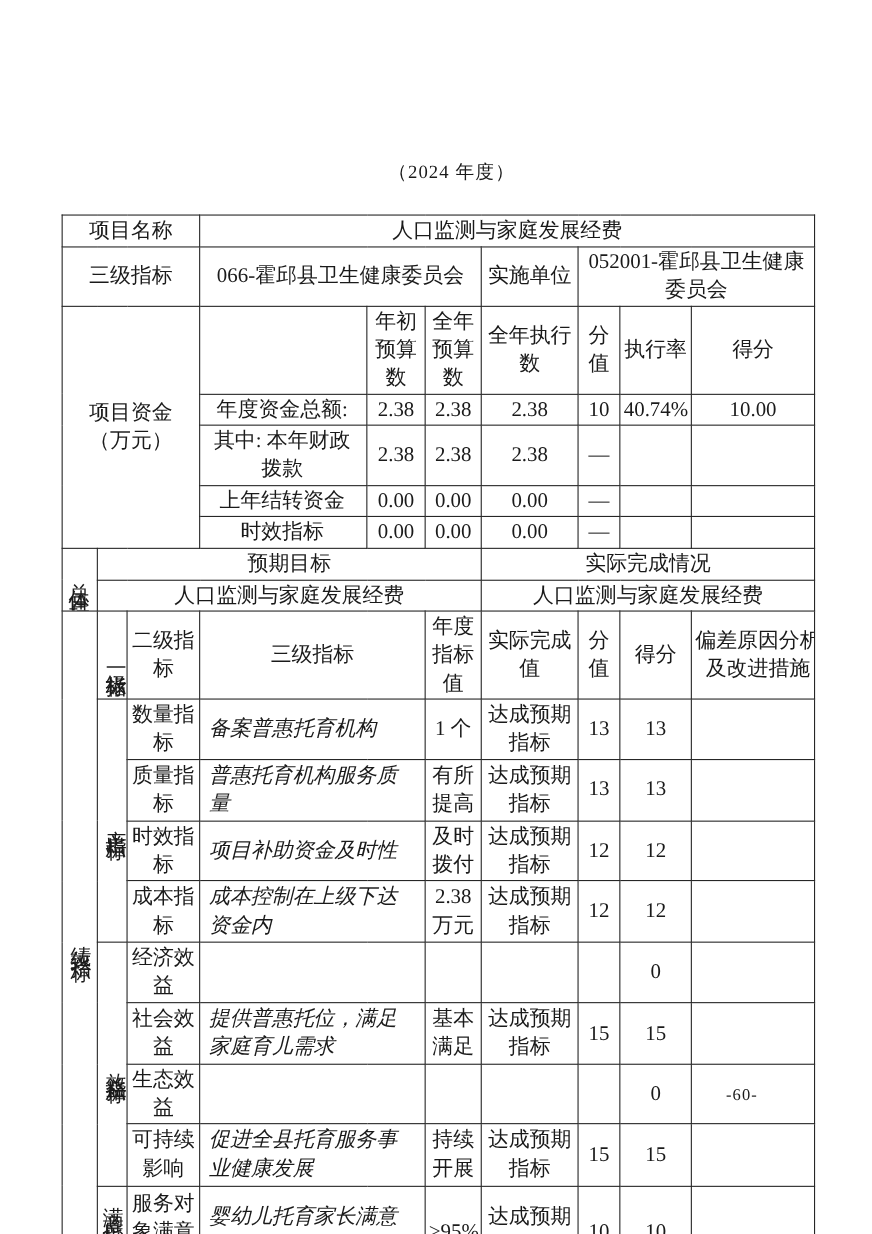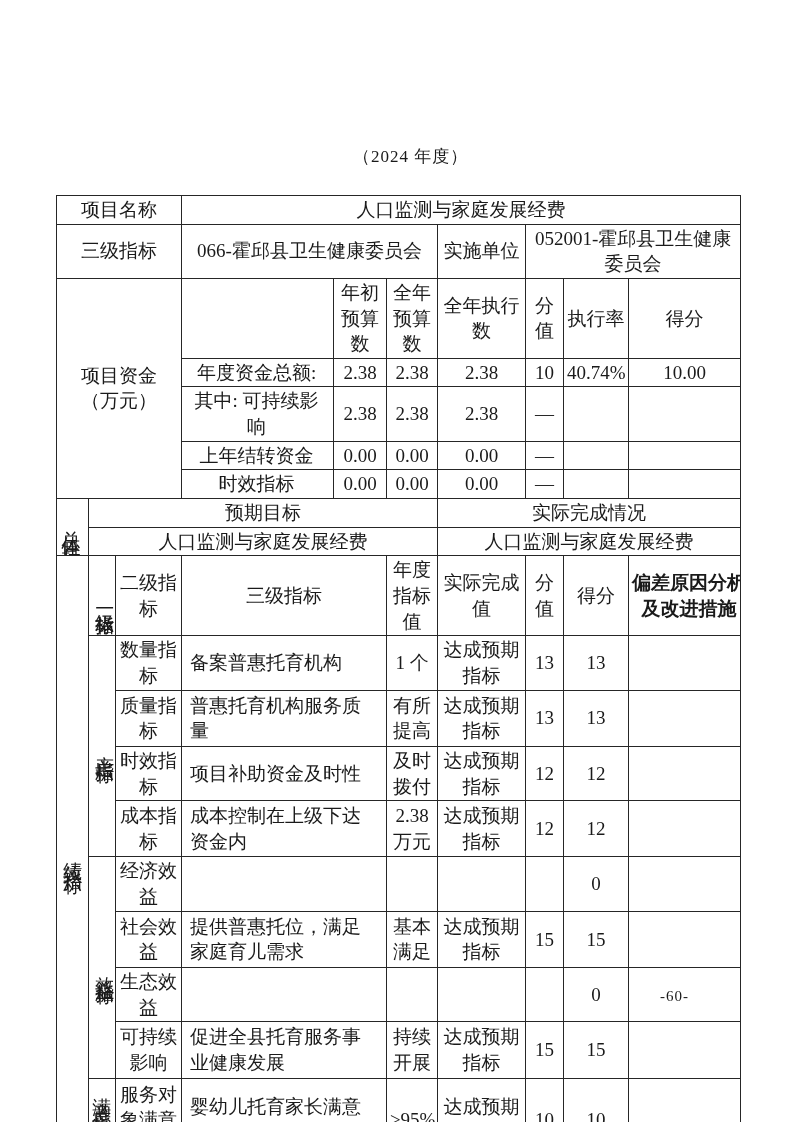--- a/index.html
+++ b/index.html
@@ -25,25 +25,25 @@
   }
   table.eval td {
     border:1px solid #262626;
     text-align:center;
     vertical-align:middle;
     padding:1px 3px;
     overflow:hidden;
     line-height:1.35;
   }
   .ar { text-align:center; padding-right:5px !important; }
-  .al3 { text-align:left !important; padding:2px 22px 2px 8px !important; }
+  .al3 { text-align:left !important; padding:2px 22px 2px 8px !important;font-style:italic; }
   .w1 { display:inline-block; width:1em; }
   .w2 { display:inline-block; width:2em;font-family:Liberation Serif, serif; }
   .w45 { display:inline-block; width:4.2em; }
-  .w6 { display:inline-block; width:6em;font-weight:bold; }
+  .w6 { display:inline-block; width:6em; }
   .vt { writing-mode:vertical-lr; text-orientation:upright; display:inline-block; }
   .ls1 { letter-spacing:1px; }
   .ls3 { letter-spacing:3px; }
   .ls5 { letter-spacing:5px; }
   .clip-goal { position:relative; padding:0 !important; }
   .goal-v {
     position:absolute; left:3px; top:5px;
     writing-mode:vertical-lr; text-orientation:upright;
     line-height:23px; height:46px; width:50px;
     letter-spacing:6px;
@@ -103,21 +103,21 @@
   <tr style="height:27px">
     <td class="ar">年度资金总额:</td>
     <td>2.38</td>
     <td>2.38</td>
     <td>2.38</td>
     <td>10</td>
     <td>40.74%</td>
     <td>10.00</td>
   </tr>
   <tr style="height:27px">
-    <td class="ar">其中: 可持续影响</td>
+    <td class="ar">其中: 本年财政拨款</td>
     <td>2.38</td>
     <td>2.38</td>
     <td>2.38</td>
     <td>—</td>
     <td></td>
     <td></td>
   </tr>
   <tr style="height:27px">
     <td class="ar">上年结转资金</td>
     <td>0.00</td>

